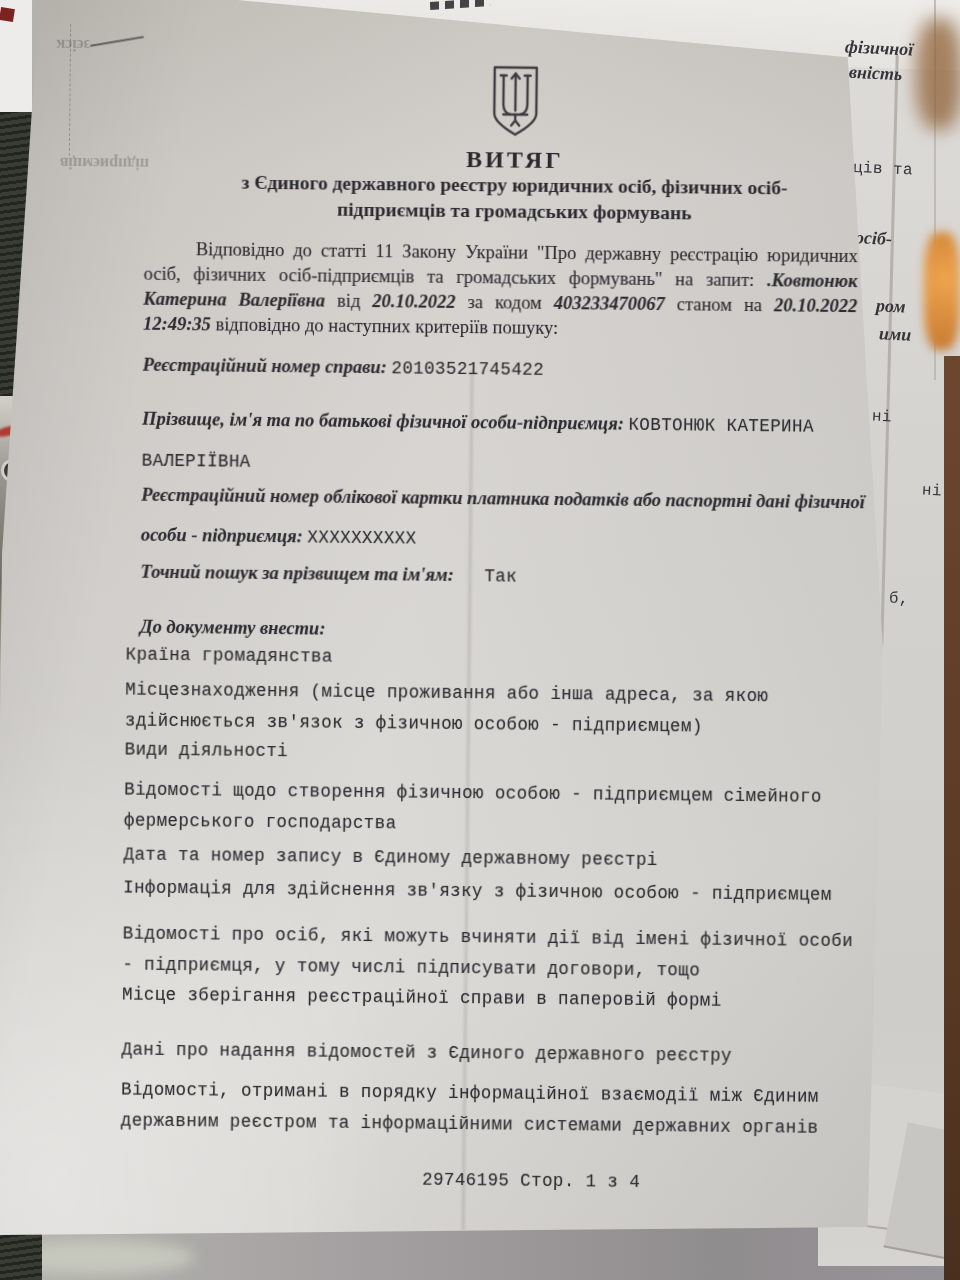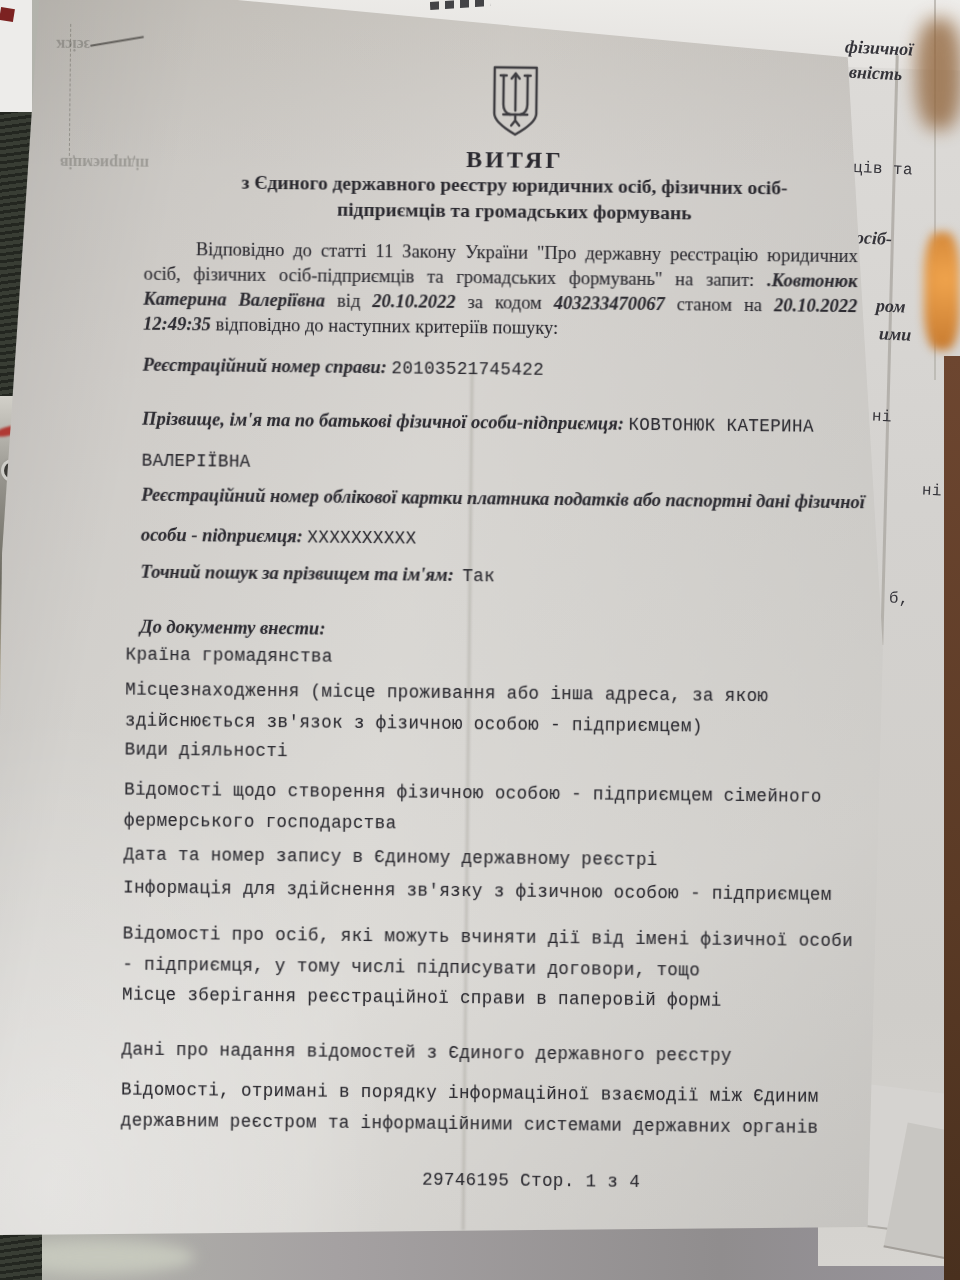--- a/index.html
+++ b/index.html
@@ -154,21 +154,21 @@
     <div class="abs doc-block field ink soft" style="top:402px;width:690px">
       <span class="lbl">Прізвище, ім'я та по батькові фізичної особи-підприємця:</span>
       <span class="mono">КОВТОНЮК  КАТЕРИНА ВАЛЕРІЇВНА</span>
     </div>
     <div class="abs doc-block field ink soft" style="top:478px;width:755px">
       <span class="lbl">Реєстраційний номер облікової картки платника податків або паспортні дані фізичної особи - підприємця:</span>
       <span class="mono">ХХХХХХХХХХ</span>
     </div>
     <div class="abs doc-block field ink soft" style="top:555px">
       <span class="lbl">Точний пошук за прізвищем та ім'ям:</span>
-      <span class="mono" style="margin-left:4px">Так</span>
+      <span class="mono" style="margin-left:26px">Так</span>
     </div>
 
     <div class="abs hdr ink soft" style="left:140px;top:620px">До документу внести:</div>
     <div class="item mono soft" style="top:643px">Країна громадянства</div>
     <div class="item mono soft" style="top:678px">Місцезнаходження (місце проживання або інша адреса, за якою здійснюється зв'язок з фізичною особою - підприємцем)</div>
     <div class="item mono soft" style="top:738px">Види діяльності</div>
     <div class="item mono soft" style="top:778px">Відомості щодо створення фізичною особою - підприємцем сімейного фермерського господарства</div>
     <div class="item mono soft" style="top:843px">Дата та номер запису в Єдиному державному реєстрі</div>
     <div class="item mono soft" style="top:876px">Інформація для здійснення зв'язку з фізичною особою - підприємцем</div>
     <div class="item mono soft" style="top:922px">Відомості про осіб, які можуть вчиняти дії від імені фізичної особи - підприємця, у тому числі підписувати договори, тощо</div>

